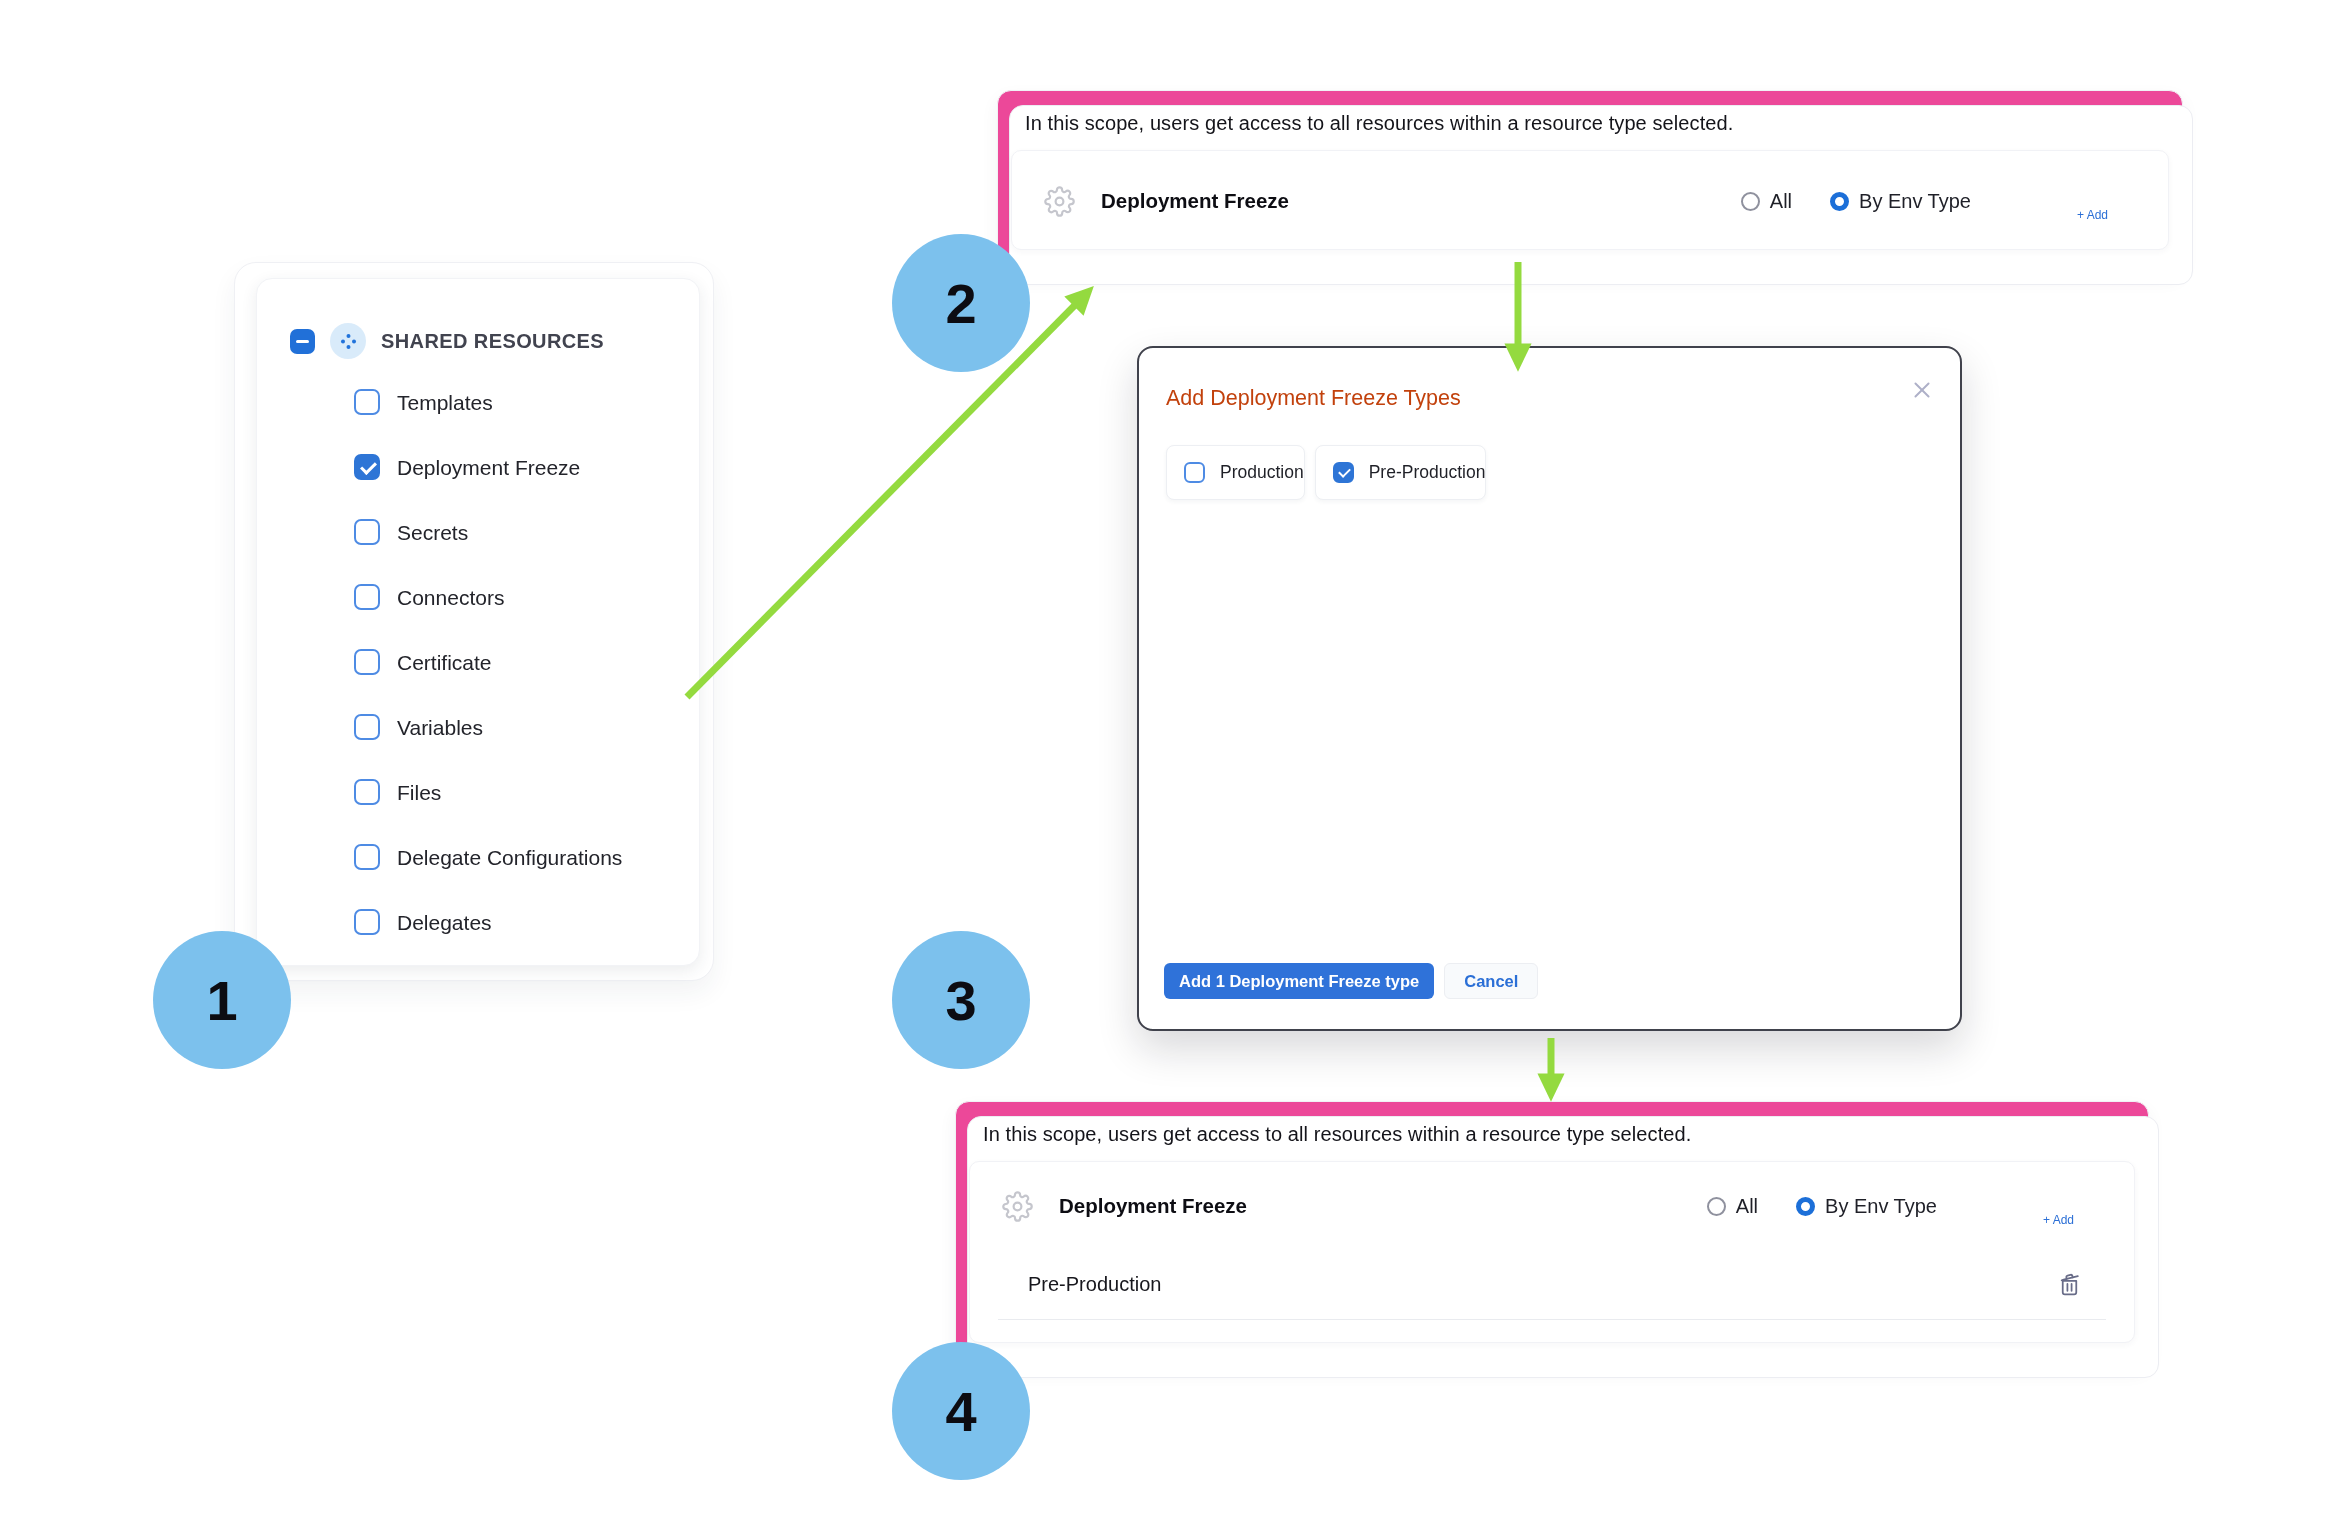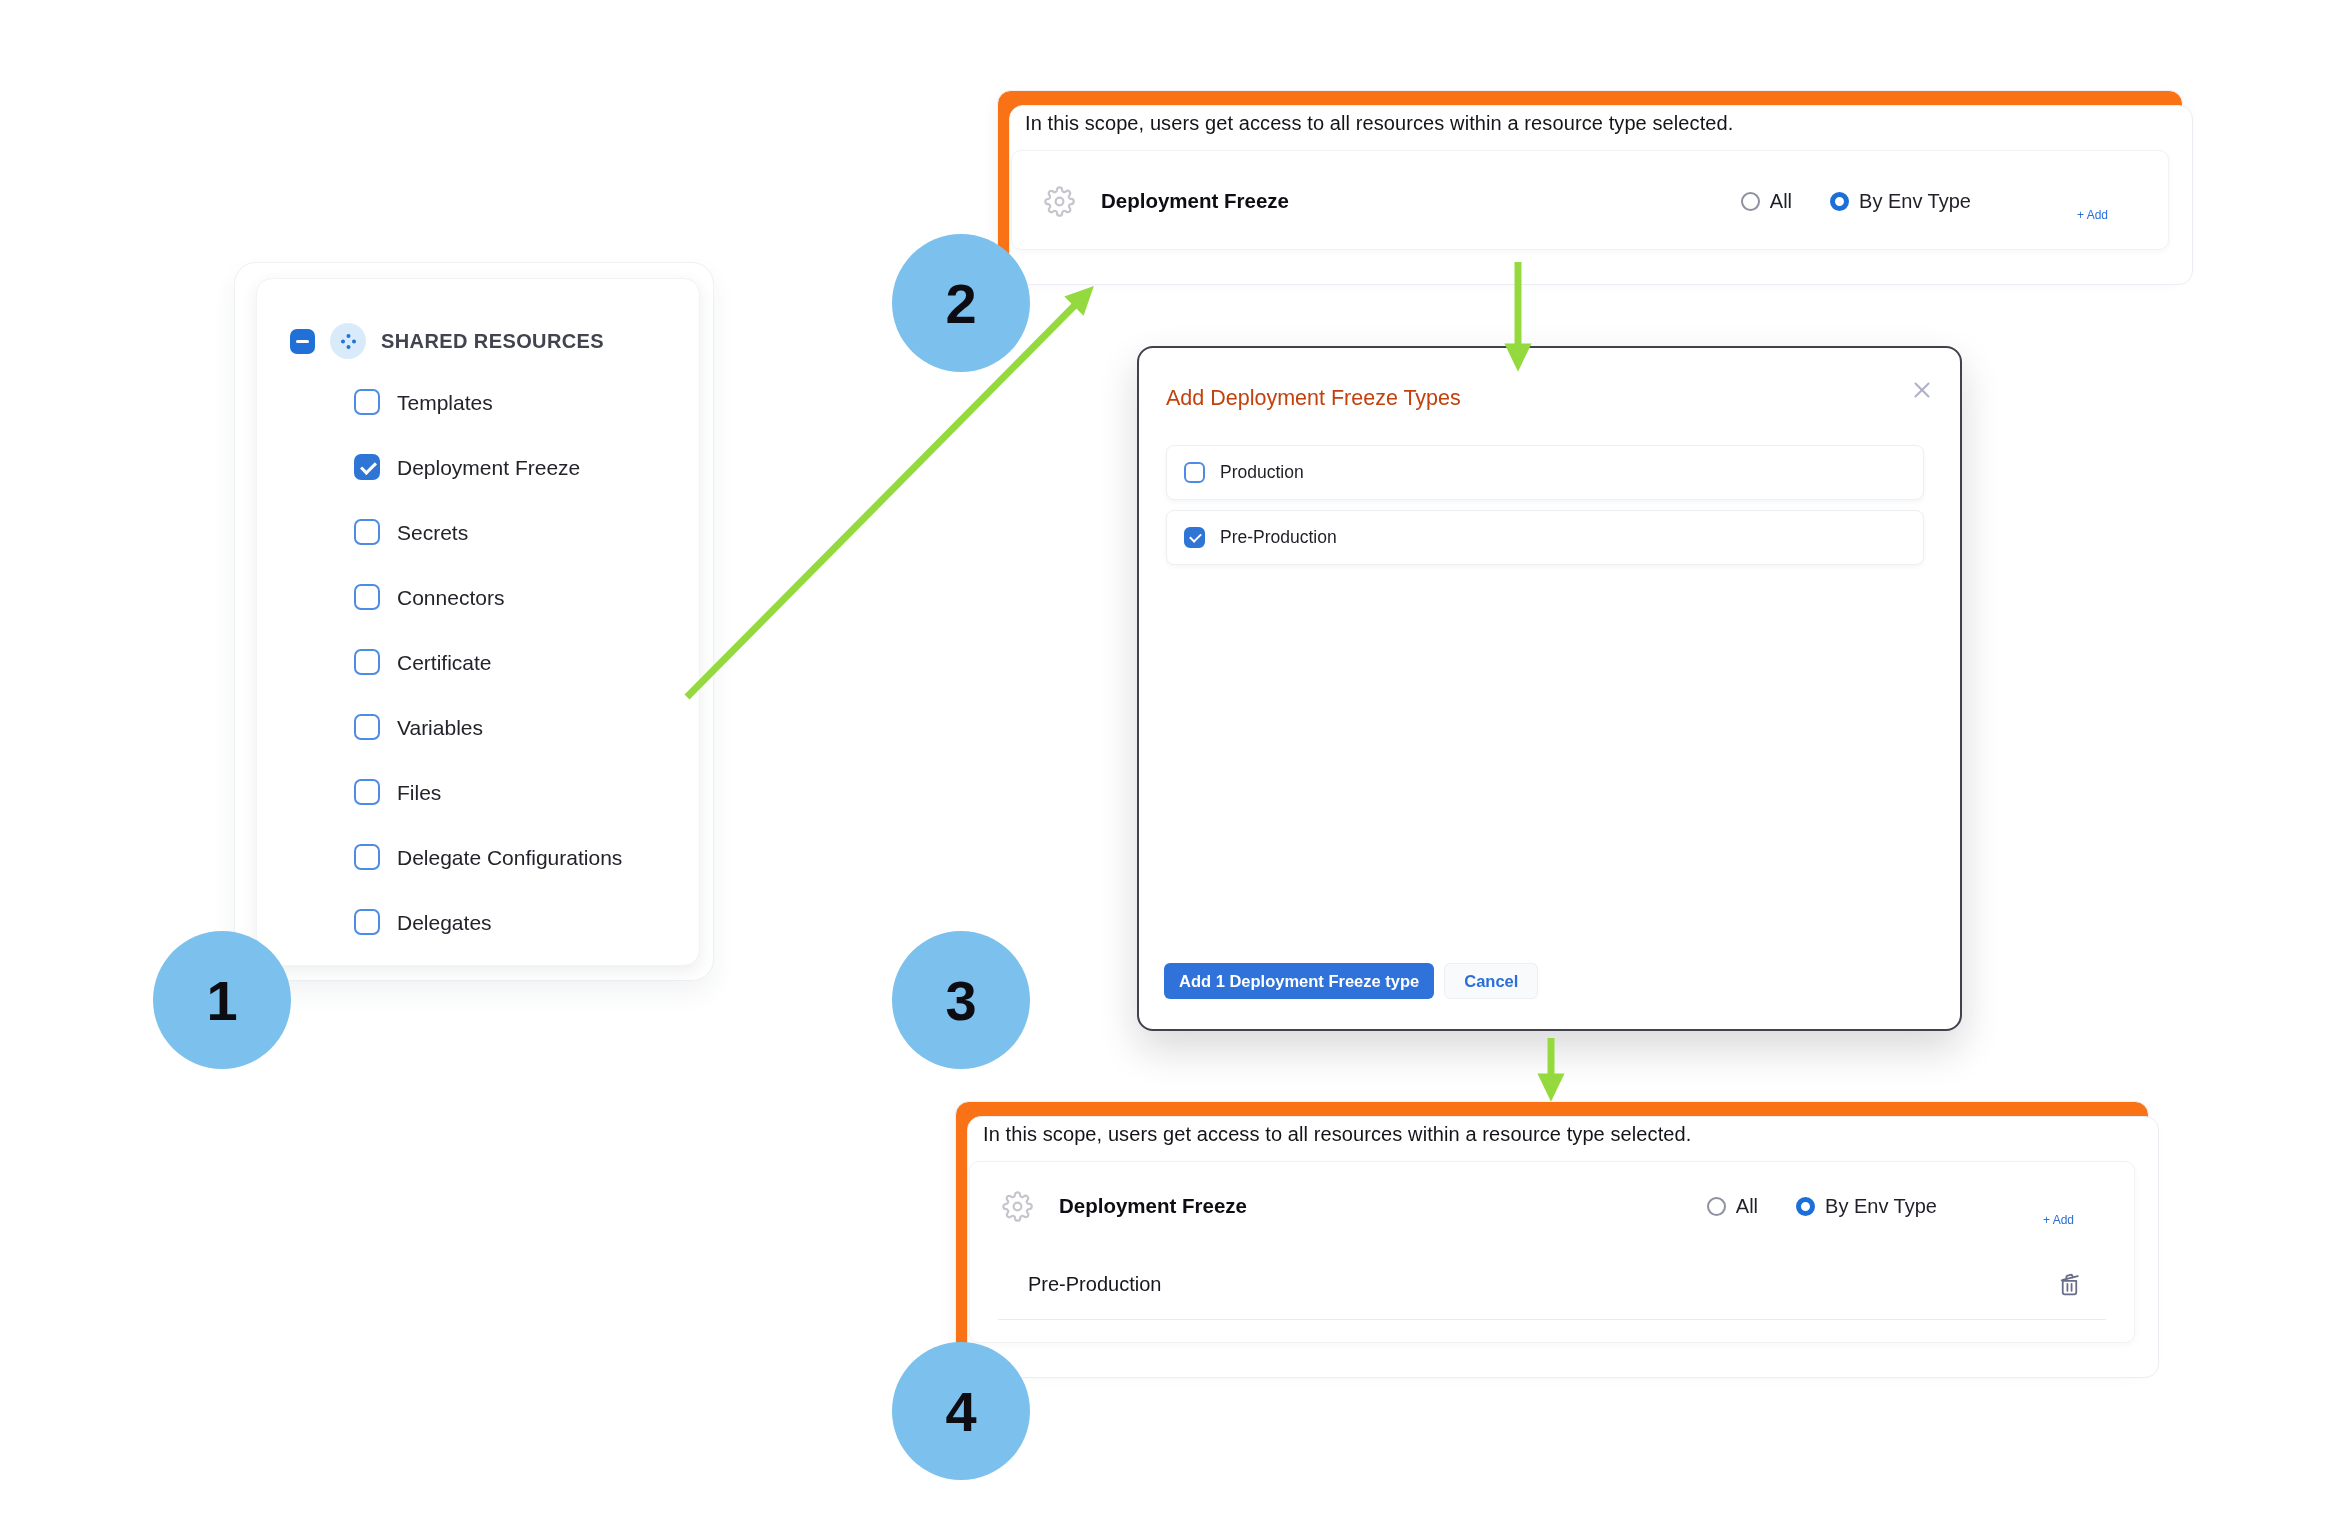--- a/index.html
+++ b/index.html
@@ -1,20 +1,20 @@
 <!DOCTYPE html>
 <html><head>
 <meta charset="utf-8">
 <style>
   * { margin:0; padding:0; box-sizing:border-box; }
   html,body { width:2346px; height:1532px; background:#ffffff; overflow:hidden;
               font-family:"Liberation Sans", sans-serif; position:relative; }
 
   
-  .scope-panel { position:absolute; background:#f97316; border:1px solid #F0F2F6;
+  .scope-panel { position:absolute; background:#ec4899; border:1px solid #F0F2F6;
                  border-radius:14px; box-shadow:0 8px 18px rgba(40,50,70,.06);
                  isolation:isolate; }
   .scope-panel::before { content:""; position:absolute; inset:0;
                  transform:translate(11px,14px); border-radius:inherit;
                  background:#fff; border:1px solid #ECEDF2; z-index:-1; }
   #scope-top    { left:997px;  top:90px;   width:1186px; height:182px; }
   #scope-bottom { left:955px;  top:1101px; width:1194px; height:264px; }
 
   .scope-desc { font-size:20px; color:#14141A; padding:21px 16px 0 27px; letter-spacing:.1px; }
   .scope-card { position:absolute; left:13px; right:13px; top:59px; bottom:21px;
@@ -63,21 +63,21 @@
               transform:rotate(-45deg); }
   .chk-label { font-size:21px; color:#23242B; }
 
   
   #modal { position:absolute; left:1137px; top:346px; width:825px; height:685px;
            background:#fff; border:2.5px solid #40424C; border-radius:16px;
            box-shadow:0 18px 40px rgba(20,20,30,.16); z-index:3; }
   .modal-title { font-size:21.5px; font-weight:400; color:#c2410c; margin:38px 0 0 27px; }
   .close-x { position:absolute; top:30px; right:26px; width:24px; height:24px;
              color:#AEB0C8; cursor:pointer; }
-  .modal-options { margin:34px 36px 0 27px; display:flex; flex-direction:column; gap:10px; }
+  .modal-options { margin:34px 36px 0 27px; display:flex; flex-direction:row; gap:10px; }
   .modal-opt-row { height:55px; background:#fff; border:1px solid #EDEFF3; border-radius:8px;
              box-shadow:0 2px 4px rgba(40,50,70,.05); display:flex; align-items:center;
              padding-left:17px; gap:15px; }
   .sm-checkbox { width:21px; height:21px; border-radius:6px; border:2px solid #4E8BE4;
              background:#fff; position:relative; flex:none; cursor:pointer; }
   .sm-checkbox.checked { background:#2E75D6; border-color:#2E75D6; }
   .sm-checkbox.checked::after { content:""; position:absolute; left:4px; top:4px; width:9px;
              height:5px; border-left:2.5px solid #fff; border-bottom:2.5px solid #fff;
              transform:rotate(-45deg); }
   .opt-label { font-size:17.5px; color:#1F2027; }

